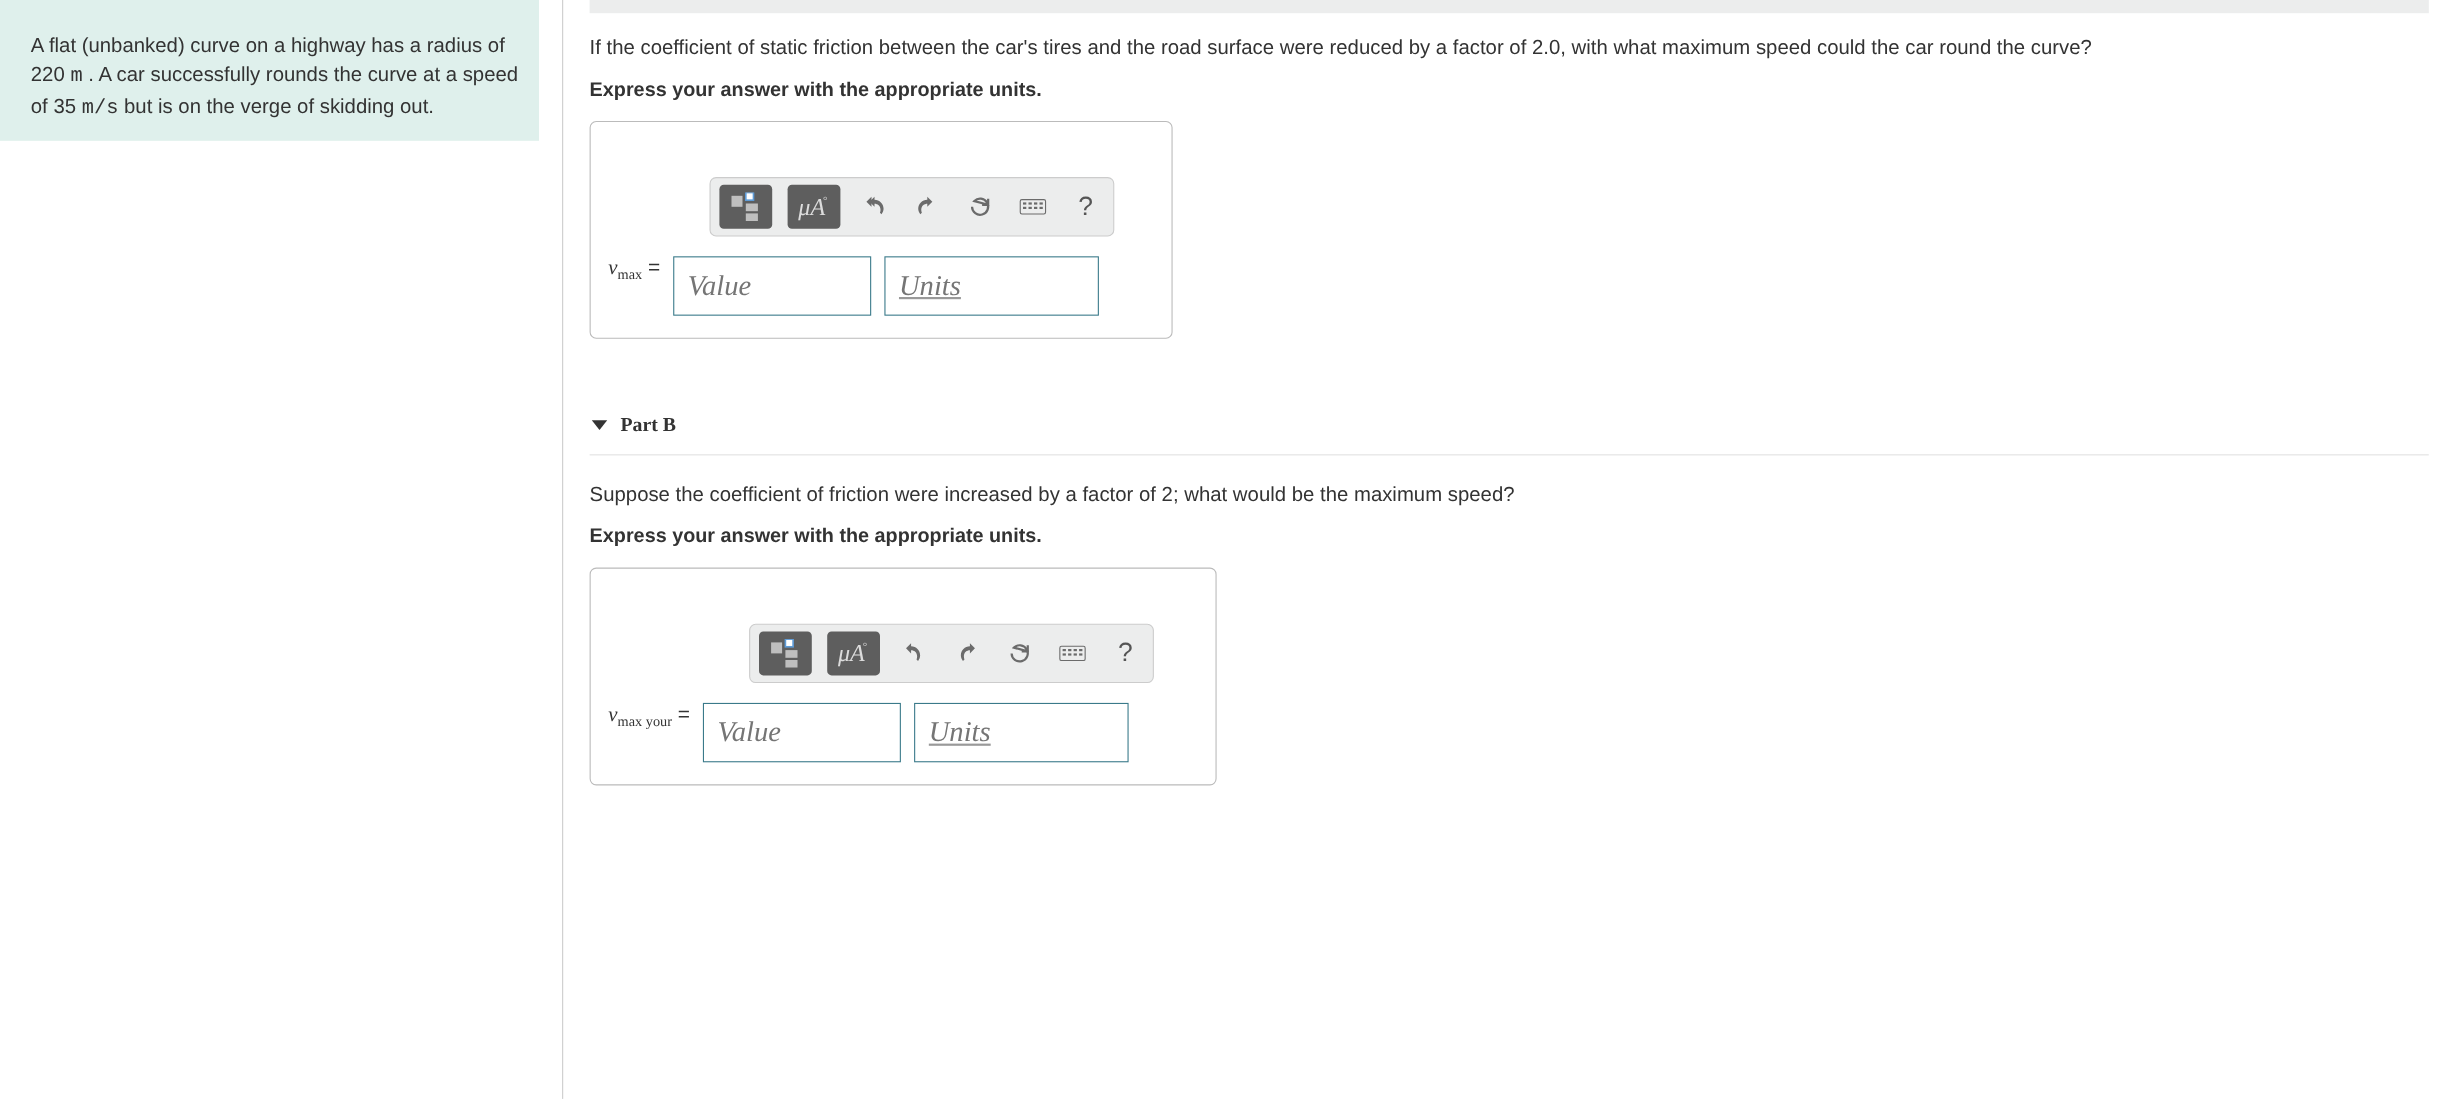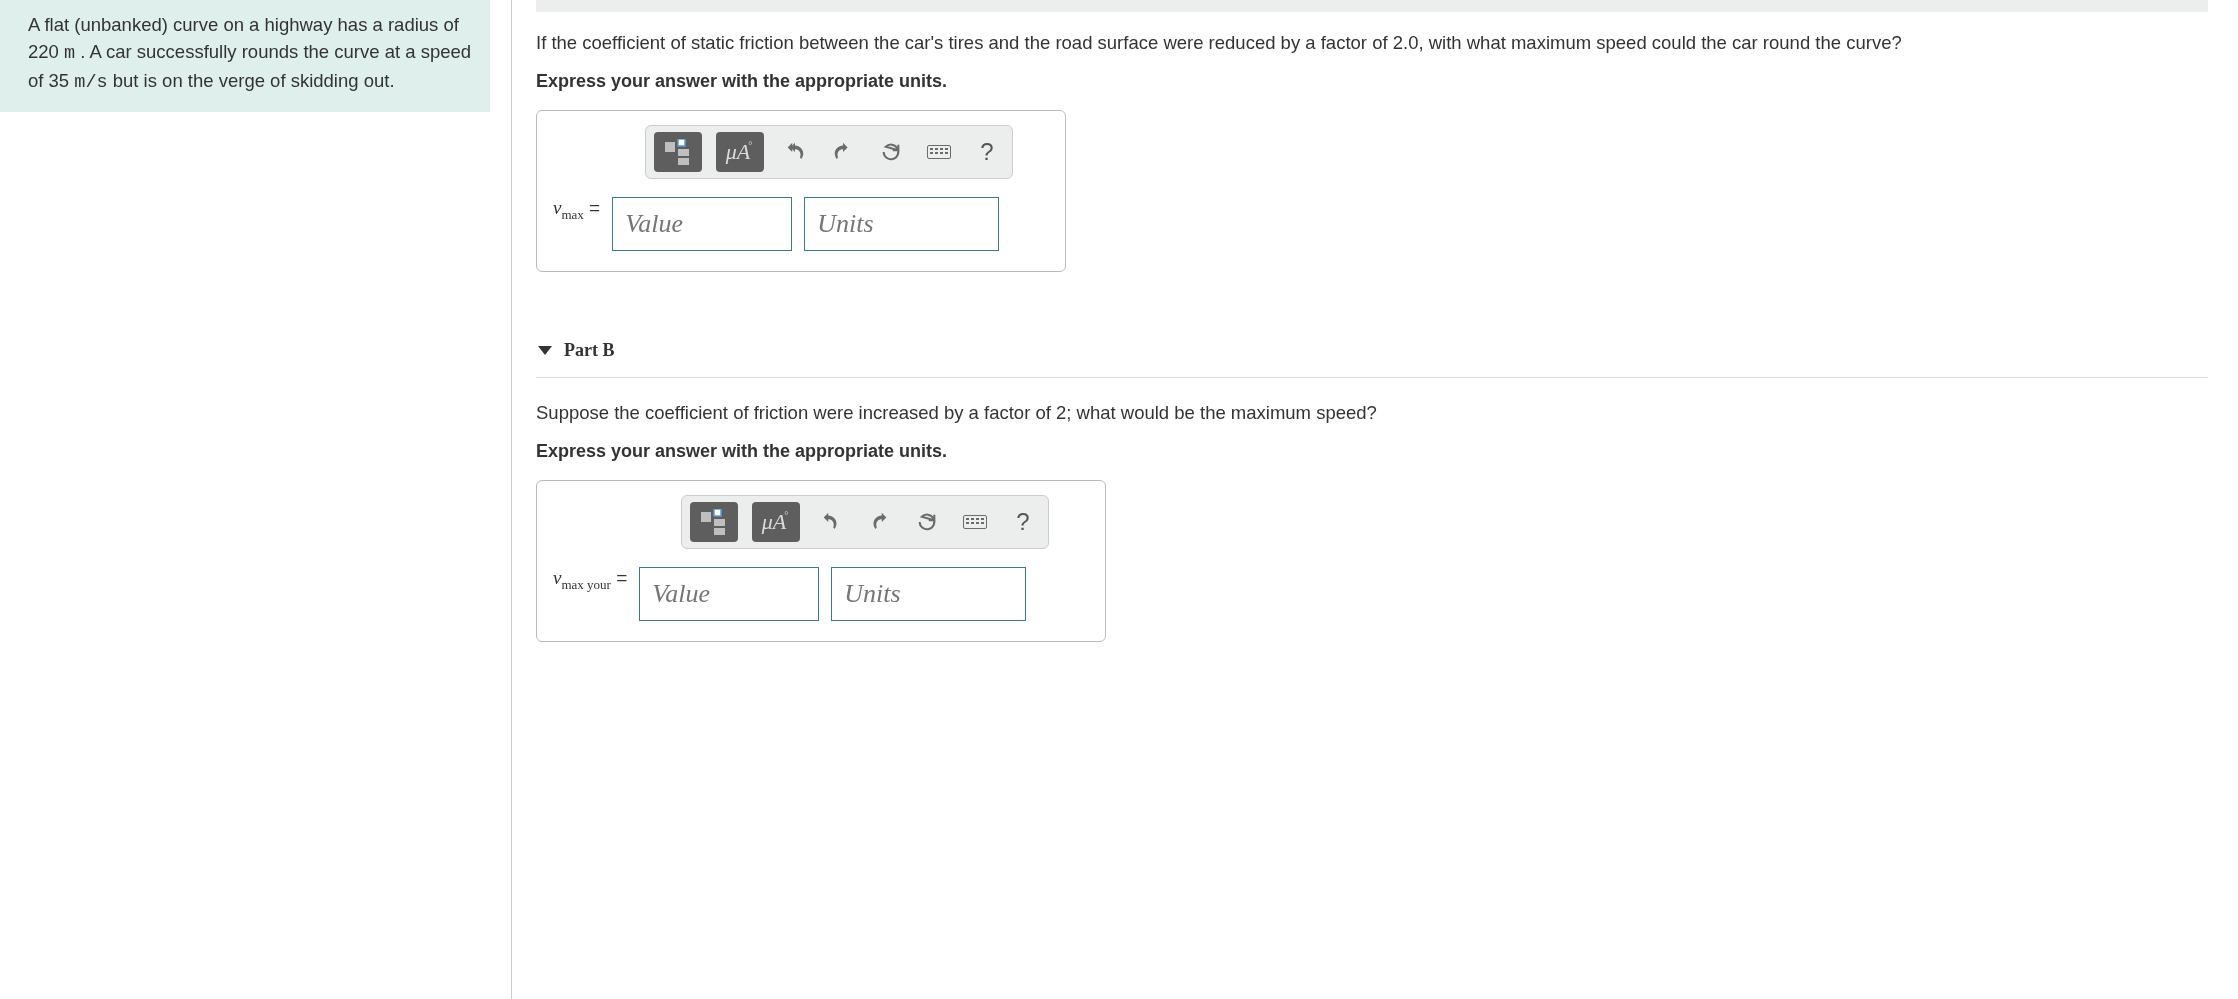--- a/index.html
+++ b/index.html
@@ -15,21 +15,21 @@
     width: 100%;
     min-height: 999px;
   }
   .left-col {
     width: 490px;
     padding: 0 0 0 0;
     flex-shrink: 0;
   }
   .problem-box {
     background: #dff0ec;
-    padding: 12px 18px 16px 28px;
+    padding: 28px 18px 16px 28px;
     margin: 0 0 0 0;
     font-size: 18.5px;
     line-height: 1.45;
     color: #333;
   }
   .problem-box .mono { font-family: "Courier New", monospace; }
   .divider {
     width: 22px;
     flex-shrink: 0;
     border-right: 1px solid #ccc;
@@ -67,20 +67,21 @@
   .toolbar {
     display: inline-flex;
     align-items: center;
     background: #eceded;
     border: 1px solid #ccc;
     border-radius: 6px;
     padding: 6px 8px;
     gap: 14px;
     margin-left: 92px;
     margin-bottom: 18px;
+    margin-top: 36px;
   }
   .toolbar-b { margin-left: 128px; }
   .tb-btn-dark {
     width: 48px;
     height: 40px;
     background: #5e5e5e;
     border-radius: 4px;
     display: flex;
     align-items: center;
     justify-content: center;
@@ -115,21 +116,21 @@
     border: 1px solid #3a7a8a;
     height: 54px;
     padding: 0 12px;
     font-family: Georgia, serif;
     font-style: italic;
     font-size: 26px;
     color: #999;
     background: #fff;
   }
   .value-field { width: 180px; }
-  .units-field { width: 195px; }
+  .units-field { width: 195px; text-decoration: underline; }
   .action-row {
     display: flex;
     align-items: center;
     gap: 22px;
   }
   .submit-btn {
     background: #2b7c9a;
     color: #fff;
     border: none;
     padding: 9px 18px;

